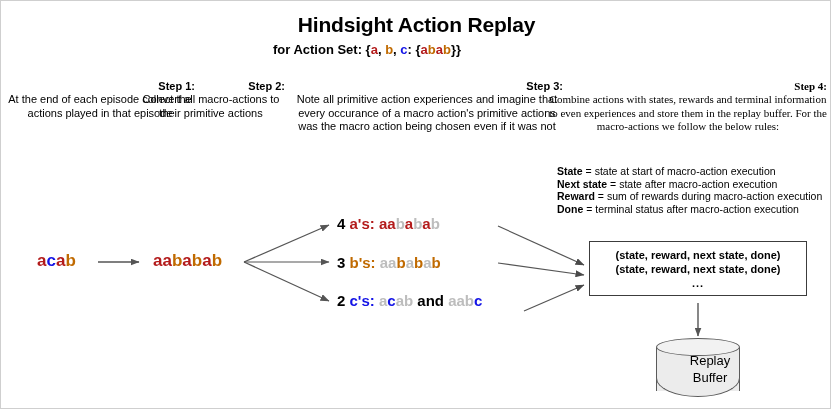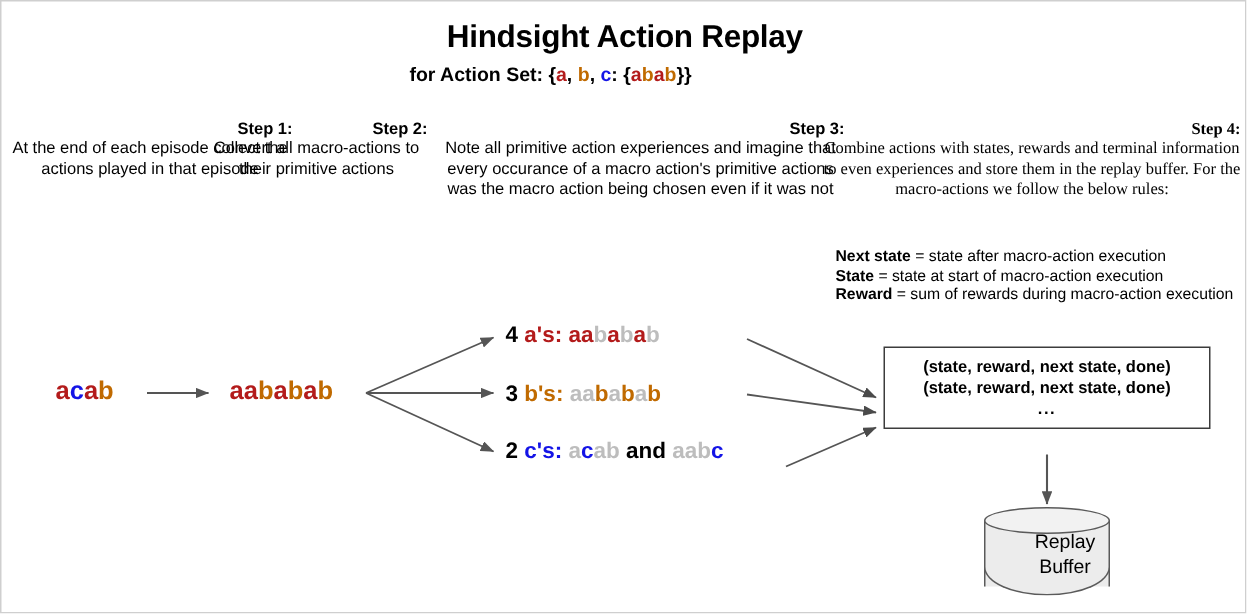--- a/index.html
+++ b/index.html
@@ -77,21 +77,21 @@
     font-size: 15px;
     font-weight: bold;
     white-space: nowrap;
   }
   #branch-a { left: 336px; top: 214px; }
   #branch-b { left: 336px; top: 253px; }
   #branch-c { left: 336px; top: 291px; }
 
   
   #buffer-box {
-    left: 588px; top: 230px; width: 218px; height: 55px;
+    left: 588px; top: 240px; width: 218px; height: 55px;
     border: 1px solid #3c3c3c;
     background: #ffffff;
     box-sizing: border-box;
     text-align: center;
     font-size: 11px;
     font-weight: bold;
     padding-top: 6px;
     line-height: 14px;
   }
   #buffer-box .dots { letter-spacing: 1px; }
@@ -167,23 +167,24 @@
     <div class="step-head">Step 3:</div>
     <div class="step-body">Note all primitive action experiences and imagine that every occurance of a macro action's primitive actions was the macro action being chosen even if it was not</div>
   </div>
 
   <div class="abs" id="step4">
     <div class="step-head">Step 4:</div>
     <div class="step-body">Combine actions with states, rewards and terminal information to even experiences and store them in the replay buffer. For the macro-actions we follow the below rules:</div>
   </div>
 
   <div class="abs" id="rules">
+      <div><b>State</b><span> = state at start of macro-action execution</span></div>
       <div><b>Next state</b><span> = state after macro-action execution</span></div>
-      <div><b>State</b><span> = state at start of macro-action execution</span></div>
       <div><b>Reward</b><span> = sum of rewards during macro-action execution</span></div>
+      <div><b>Done</b><span> = terminal status after macro-action execution</span></div>
     </div>
 
   <div class="abs seq" id="seq-acab"><span style="color: rgb(179, 27, 27);">a</span><span style="color: rgb(20, 20, 230);">c</span><span style="color: rgb(179, 27, 27);">a</span><span style="color: rgb(192, 106, 0);">b</span></div>
   <div class="abs seq" id="seq-aababab"><span style="color: rgb(179, 27, 27);">a</span><span style="color: rgb(179, 27, 27);">a</span><span style="color: rgb(192, 106, 0);">b</span><span style="color: rgb(179, 27, 27);">a</span><span style="color: rgb(192, 106, 0);">b</span><span style="color: rgb(179, 27, 27);">a</span><span style="color: rgb(192, 106, 0);">b</span></div>
 
   <div class="abs branch-line" id="branch-a"><span>4 </span><span style="color: rgb(179, 27, 27);">a's:</span> <span><span style="color: rgb(179, 27, 27);">a</span><span style="color: rgb(179, 27, 27);">a</span><span style="color: rgb(189, 189, 189);">b</span><span style="color: rgb(179, 27, 27);">a</span><span style="color: rgb(189, 189, 189);">b</span><span style="color: rgb(179, 27, 27);">a</span><span style="color: rgb(189, 189, 189);">b</span></span></div>
   <div class="abs branch-line" id="branch-b"><span>3 </span><span style="color: rgb(192, 106, 0);">b's:</span> <span><span style="color: rgb(189, 189, 189);">a</span><span style="color: rgb(189, 189, 189);">a</span><span style="color: rgb(192, 106, 0);">b</span><span style="color: rgb(189, 189, 189);">a</span><span style="color: rgb(192, 106, 0);">b</span><span style="color: rgb(189, 189, 189);">a</span><span style="color: rgb(192, 106, 0);">b</span></span></div>
   <div class="abs branch-line" id="branch-c"><span>2 </span><span style="color: rgb(20, 20, 230);">c's:</span> <span><span style="color: rgb(189, 189, 189);">a</span><span style="color: rgb(20, 20, 230);">c</span><span style="color: rgb(189, 189, 189);">a</span><span style="color: rgb(189, 189, 189);">b</span></span><span> and </span><span><span style="color: rgb(189, 189, 189);">a</span><span style="color: rgb(189, 189, 189);">a</span><span style="color: rgb(189, 189, 189);">b</span><span style="color: rgb(20, 20, 230);">c</span></span></div>
 
   <div class="abs" id="buffer-box">

